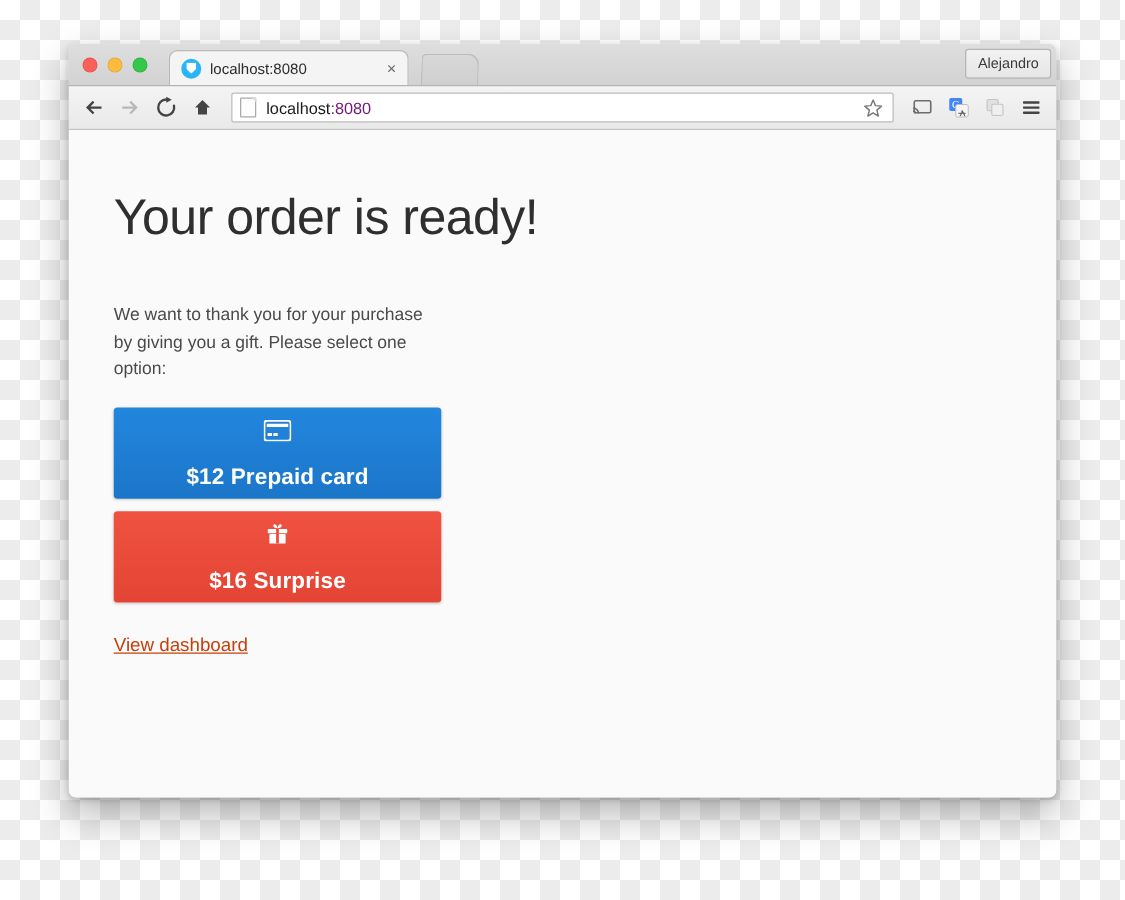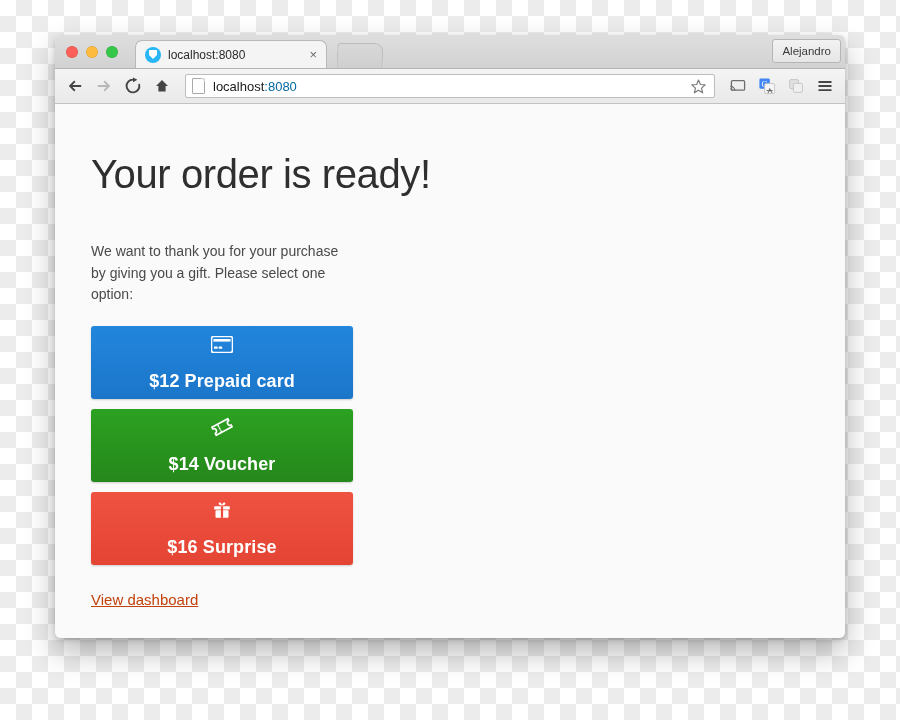--- a/index.html
+++ b/index.html
@@ -160,21 +160,21 @@
   #page-icon::after {
     content: "";
     position: absolute;
     right: -1px; top: -1px;
     border-width: 0 4px 4px 0;
     border-style: solid;
     border-color: transparent #dcdcdc transparent transparent;
   }
   .url-text { font-size: 13px; white-space: nowrap; }
   .url-host { color: #1a1a1a; }
-  .url-port { color: #0369a1; }
+  .url-port { color: #701a75; }
   #bookmark-star { margin-left: auto; flex: 0 0 auto; }
 
   
   #page-content {
     flex: 1 1 auto;
     background: #fafafa;
     padding: 48px 0 0 36px;
     box-sizing: border-box;
     overflow: hidden;
   }
@@ -336,31 +336,20 @@
           <svg width="22" height="17" viewBox="0 0 22 17">
             <rect x="0.5" y="0.5" width="21" height="16" rx="2.2" fill="none" stroke="#ffffff" stroke-width="1.6"></rect>
             <rect x="2.4" y="3" width="17.2" height="2.6" fill="#ffffff"></rect>
             <rect x="3" y="10.4" width="3.6" height="2.4" rx="0.5" fill="#ffffff"></rect>
             <rect x="7.6" y="10.4" width="3.6" height="2.4" rx="0.5" fill="#ffffff"></rect>
           </svg>
         </span>
         <span class="option-label">$12 Prepaid card</span>
       </button>
 
-      <button class="option-button" style="background: linear-gradient(#2ca121, #25881b);">
-        <span class="option-icon">
-          <svg width="24" height="20" viewBox="0 0 24 20">
-            <g transform="rotate(-28 12 10)">
-              <path d="M3 5.4 h18 v2.1 a2.4 2.4 0 0 0 0 5 v2.1 H3 v-2.1 a2.4 2.4 0 0 0 0 -5 Z" fill="none" stroke="#ffffff" stroke-width="1.7" stroke-linejoin="round"></path>
-              <path d="M9.3 6.6 v1.5 M9.3 9.6 v1.5 M9.3 12.6 v1.5" stroke="#ffffff" stroke-width="1.3" stroke-linecap="round"></path>
-            </g>
-          </svg>
-        </span>
-        <span class="option-label">$14 Voucher</span>
-      </button>
 
       <button class="option-button" style="background: linear-gradient(#f05242, #e34433);">
         <span class="option-icon">
           <svg width="20" height="20" viewBox="0 0 20 20">
             <path d="M10 5.6 C8.2 5.6 6.6 4.8 6.6 3.6 C6.6 2.6 7.4 2.2 8.2 2.5 C9.2 2.9 10 4.4 10 5.6 Z" fill="#ffffff"></path>
             <path d="M10 5.6 C11.8 5.6 13.4 4.8 13.4 3.6 C13.4 2.6 12.6 2.2 11.8 2.5 C10.8 2.9 10 4.4 10 5.6 Z" fill="#ffffff"></path>
             <rect x="2.2" y="6.2" width="15.6" height="3.4" rx="0.7" fill="#ffffff"></rect>
             <rect x="3.5" y="10.2" width="13" height="7.6" rx="0.7" fill="#ffffff"></rect>
             <rect x="8.9" y="6.2" width="2.2" height="11.6" fill="#ee4b3a"></rect>
           </svg>

